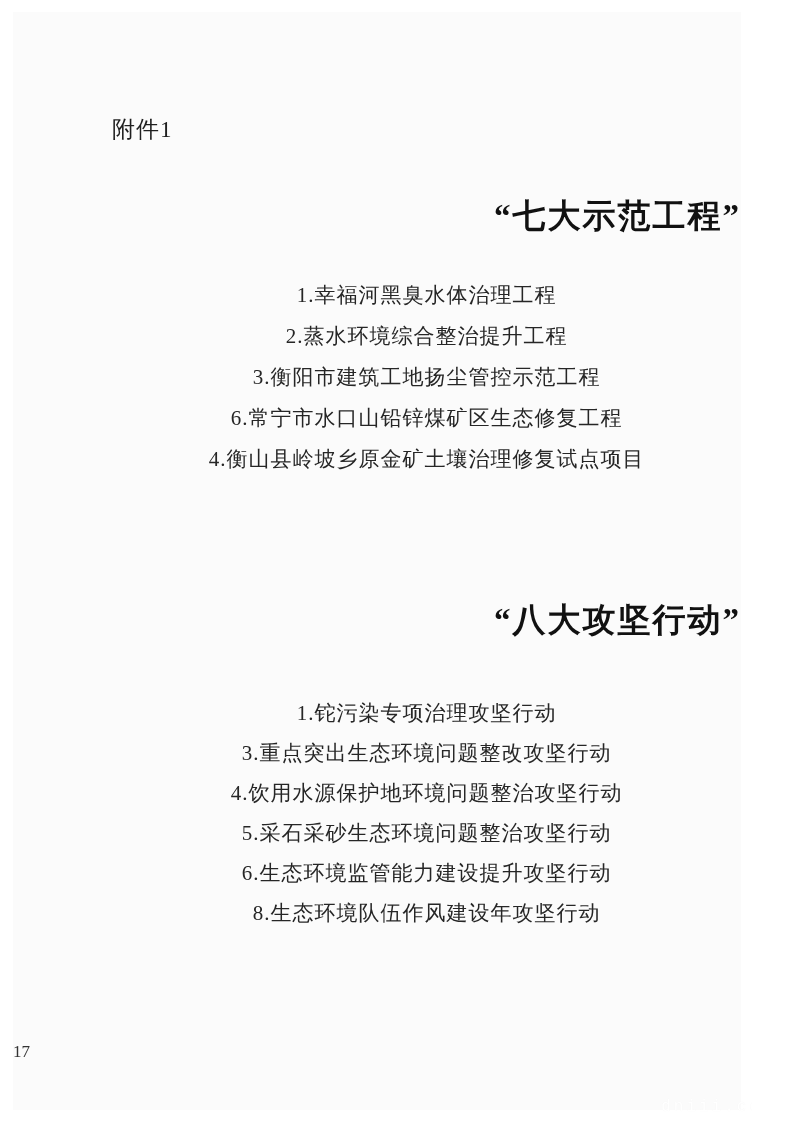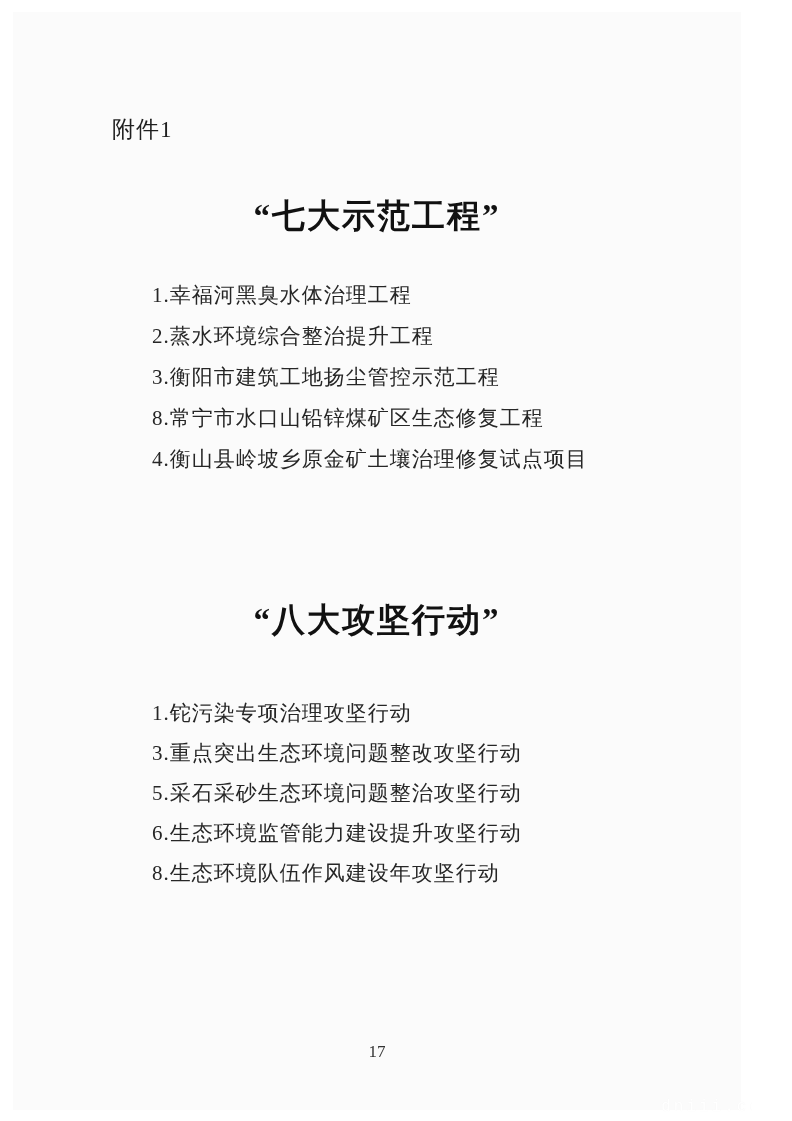--- a/index.html
+++ b/index.html
@@ -30,21 +30,21 @@
     top: 104px;
     font-size: 23px;
     line-height: 28px;
     letter-spacing: 1px;
     color: #1f1f1f;
   }
   .section-title {
     position: absolute;
     left: 0;
     right: 0;
-    text-align: center;
+    text-align: right;
     font-size: 33px;
     font-weight: bold;
     letter-spacing: 2px;
     color: #111111;
   }
   .title-1 { top: 182px; }
   .title-2 { top: 586px; }
   .doc-list {
     position: absolute;
     left: 139px;
@@ -52,27 +52,28 @@
     font-size: 21px;
     color: #262626;
   }
   .list-1 { top: 263px; }
   .list-1 .list-item { line-height: 41px; }
   .list-2 { top: 667px; margin-top: 14px; }
   .list-2 .list-item { line-height: 40px; }
   .list-item {
     white-space: nowrap;
     letter-spacing: 1px;
+    text-align: center;
   }
   .page-number {
     position: absolute;
     left: 0;
     right: 0;
     top: 1030px;
-    text-align: center;
+    text-align: left;
     font-size: 17px;
     color: #333333;
   }
   .watermark {
     position: absolute;
     right: -10px;
     bottom: 5px;
     font-family: "Liberation Mono", "DejaVu Sans Mono", monospace;
     font-size: 16px;
     letter-spacing: 3px;
@@ -87,29 +88,30 @@
   <div class="page">
 
     <div class="attachment-label">附件1</div>
 
     <div class="section-title title-1">“七大示范工程”</div>
 
     <div class="doc-list list-1">
       <div class="list-item">1.幸福河黑臭水体治理工程</div>
       <div class="list-item">2.蒸水环境综合整治提升工程</div>
       <div class="list-item">3.衡阳市建筑工地扬尘管控示范工程</div>
-      <div class="list-item">8.常宁市水口山铅锌煤矿区生态修复工程</div>
+      <div class="list-item">6.常宁市水口山铅锌煤矿区生态修复工程</div>
       <div class="list-item">4.衡山县岭坡乡原金矿土壤治理修复试点项目</div>
     </div>
 
     <div class="section-title title-2">“八大攻坚行动”</div>
 
     <div class="doc-list list-2">
       <div class="list-item">1.铊污染专项治理攻坚行动</div>
       <div class="list-item">3.重点突出生态环境问题整改攻坚行动</div>
+      <div class="list-item">4.饮用水源保护地环境问题整治攻坚行动</div>
       <div class="list-item">5.采石采砂生态环境问题整治攻坚行动</div>
       <div class="list-item">6.生态环境监管能力建设提升攻坚行动</div>
       <div class="list-item">8.生态环境队伍作风建设年攻坚行动</div>
     </div>
 
     <div class="page-number">17</div>
   </div>
 
   <div class="watermark">dniii.co</div>
 </div>

